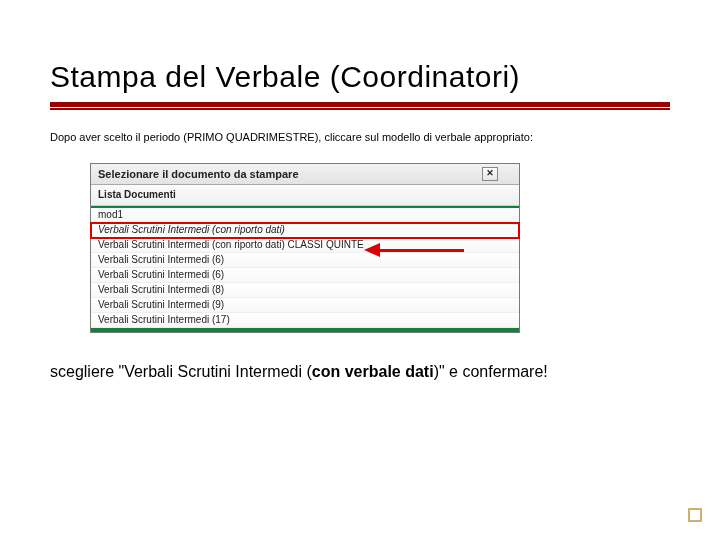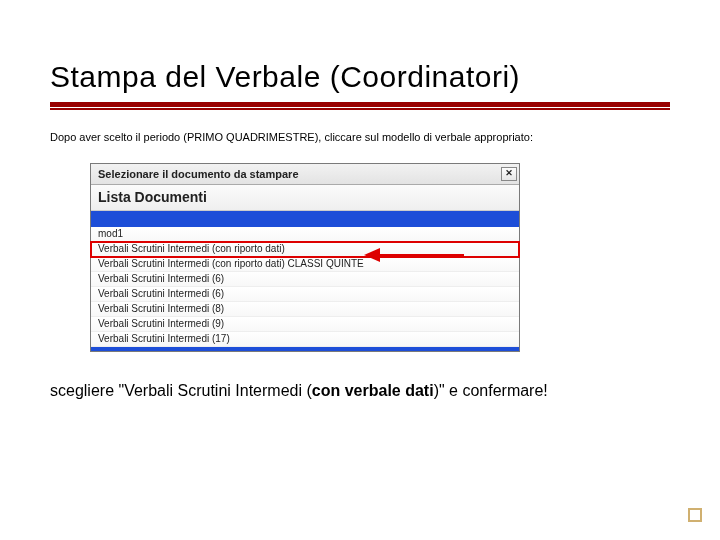--- a/index.html
+++ b/index.html
@@ -27,52 +27,53 @@
     width: 430px;
   }
   .dialog {
     border: 1px solid #7a7a7a;
     background: #fff;
   }
   .dialog-titlebar {
     display: flex; align-items: center; justify-content: space-between;
     background: linear-gradient(#f2f2f2,#e3e3e3);
     border-bottom: 1px solid #aaa;
-    padding: 3px 2px 3px 7px;
+    padding: 3px 21px 3px 7px;
     font-size: 11px; font-weight: 700; color: #222;
   }
   .dlg-close {
     width: 16px; height: 14px; border: 1px solid #888; background: linear-gradient(#fdfdfd,#e6e6e6);
     display: flex; align-items: center; justify-content: center;
     font-size: 9px; line-height: 1; color: #222; cursor: pointer;
   }
   .dialog-subhead {
     padding: 4px 7px 5px 7px;
-    font-size: 14px; font-weight: 700; color: #222;
+    font-size: 10px; font-weight: 700; color: #222;
     border-bottom: 1px solid #ccc;
     background: linear-gradient(#fbfbfb,#efefef);
   }
   .doc-list {
     position: relative;
-    padding: 16px 0 4px 0;
-    background: #1d4ed8;
+    padding: 2px 0 4px 0;
+    background: #15803d;
   }
   .doc-row {
     font-size: 10px; color: #222;
     padding: 1.5px 7px;
     white-space: nowrap;
     border-bottom: 1px solid #eee;
     background: linear-gradient(#ffffff,#f8f8f8);
     cursor: pointer;
   }
   .doc-row.highlight {
     outline: 2px solid #d00;
     outline-offset: -1px;
     position: relative;
     z-index: 2;
+    font-style: italic;
   }
   .arrow {
     position: absolute;
     left: 273px;
     top: 35px;
     width: 100px; height: 18px;
     pointer-events: none;
     z-index: 3;
   }
   .arrow-line {

